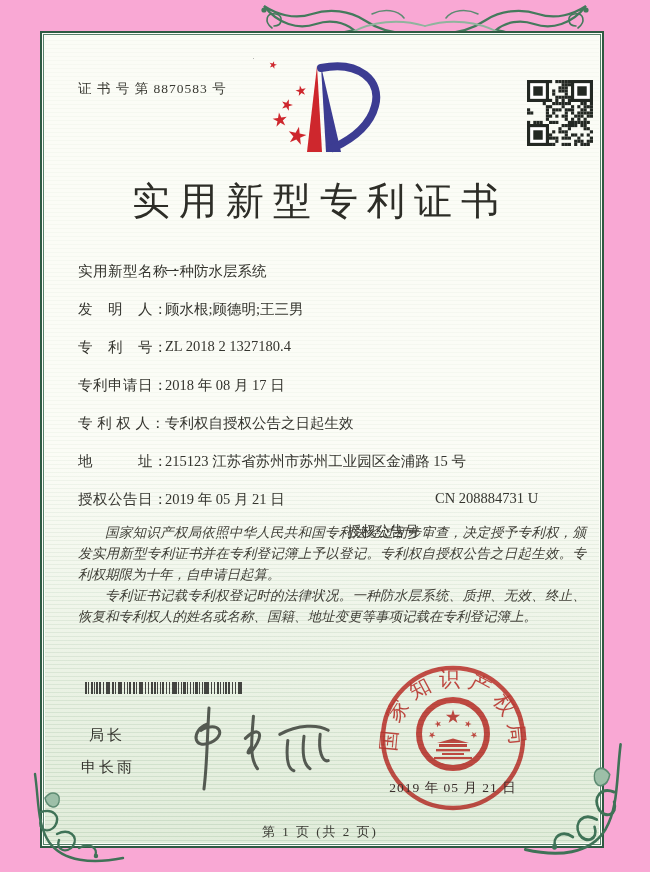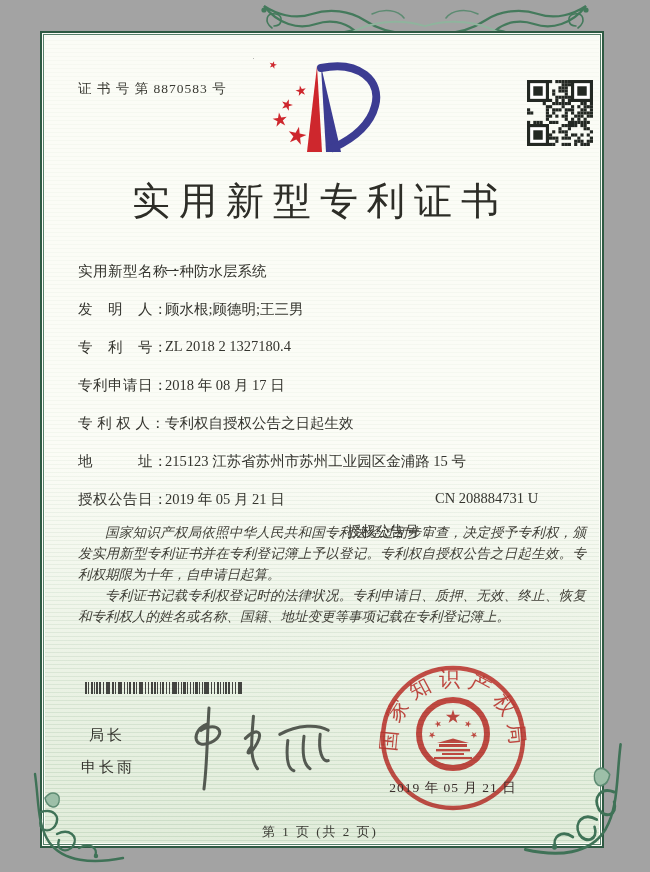--- a/index.html
+++ b/index.html
@@ -1,16 +1,16 @@
 <!DOCTYPE html>
 <html><head>
 <meta charset="utf-8">
 <style>
   html,body{margin:0;padding:0;background:#e9e9e6;}
-  .page{position:relative;width:650px;height:872px;background:#a3a3a3;overflow:hidden;
+  .page{position:relative;width:650px;height:872px;background:#f9a8d4;overflow:hidden;
         font-family:"Liberation Serif","DejaVu Serif",serif;color:#34342e;}
   
   .frame{position:absolute;left:40px;top:31px;width:560px;height:813px;
          border:2px solid #2e5a43;background:#fbfcf6;}
   .frame::before{content:'';position:absolute;inset:1px;border:1px solid #55806a;pointer-events:none;}
   
   .texture{position:absolute;inset:3px;
      background:repeating-linear-gradient(180deg,rgba(118,160,122,.22) 0 1px,rgba(255,255,255,0) 1px 4px);
      -webkit-mask-image:linear-gradient(180deg,rgba(0,0,0,.18) 0%,rgba(0,0,0,.22) 45%,rgba(0,0,0,.55) 70%,rgba(0,0,0,.95) 100%);
      mask-image:linear-gradient(180deg,rgba(0,0,0,.18) 0%,rgba(0,0,0,.22) 45%,rgba(0,0,0,.55) 70%,rgba(0,0,0,.95) 100%);}
@@ -292,21 +292,21 @@
   </div>
   <div class="row" style="top:490px">
     <span class="lbl">授权公告日：</span>
     <span class="val">2019 年 05 月 21 日</span>
     <span class="g-lbl2">授权公告号：</span>
     <span class="g-val2">CN 208884731 U</span>
   </div>
 
   <div class="paras">
     <p>国家知识产权局依照中华人民共和国专利法经过初步审查，决定授予专利权，颁发实用新型专利证书并在专利登记簿上予以登记。专利权自授权公告之日起生效。专利权期限为十年，自申请日起算。</p>
-    <p>专利证书记载专利权登记时的法律状况。专利申请日、质押、无效、终止、恢复和专利权人的姓名或名称、国籍、地址变更等事项记载在专利登记簿上。</p>
+    <p>专利证书记载专利权登记时的法律状况。一种防水层系统、质押、无效、终止、恢复和专利权人的姓名或名称、国籍、地址变更等事项记载在专利登记簿上。</p>
   </div>
 
   <div class="barcode"></div>
 
   <div class="signoff-title">局长</div>
   <div class="signoff-name">申长雨</div>
 
   <svg class="signature" viewBox="0 0 155 95">
     <g fill="none" stroke="#41463f" stroke-width="3" stroke-linecap="round" opacity=".88">
       <path d="M22,30 C40,20 48,34 32,42 C14,50 12,30 28,24"></path>

